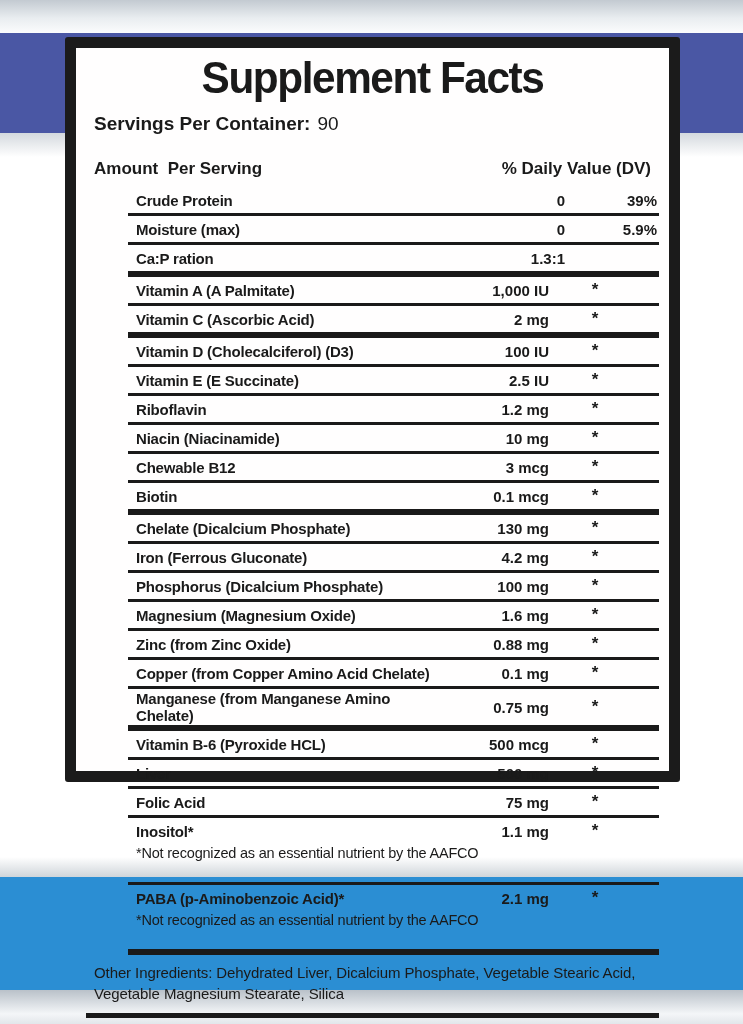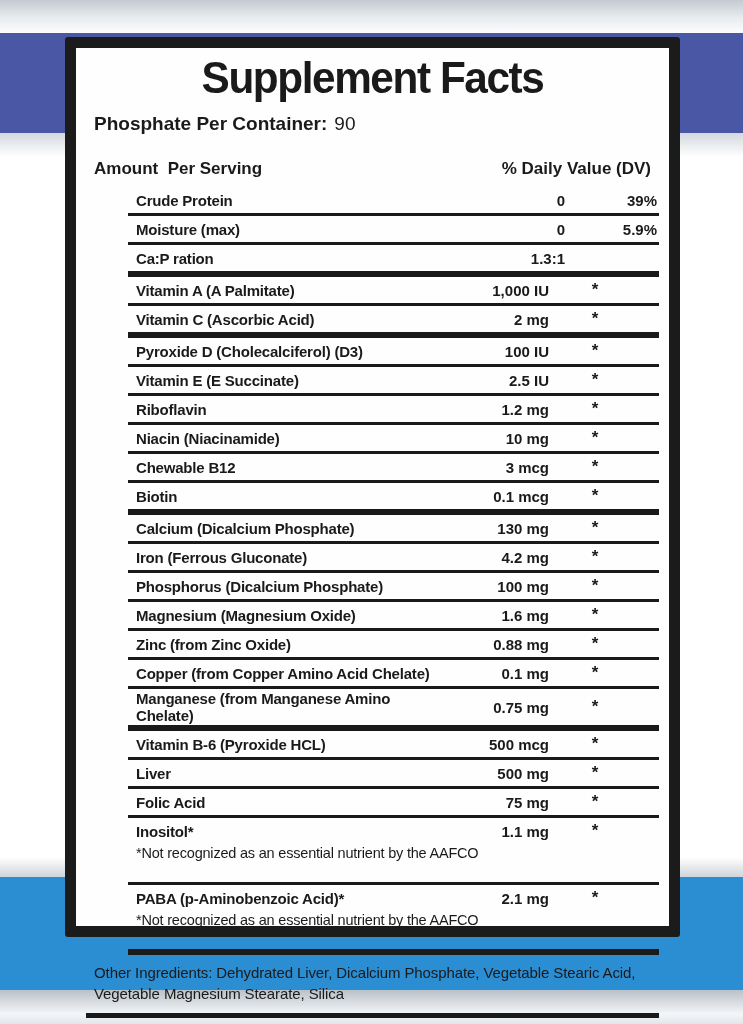--- a/index.html
+++ b/index.html
@@ -13,21 +13,21 @@
   .band{position:absolute;left:0;width:743px;}
   .bg-top-silver{top:0;height:33px;background:linear-gradient(180deg,#c3cad1 0%,#e9edf0 55%,#fbfcfd 100%);}
   .bg-top-blue{top:33px;height:100px;background:#4a57a4;}
   .bg-top-silver2{top:133px;height:24px;background:linear-gradient(180deg,#d4d9de 0%,#ffffff 100%);}
   .bg-pre-bottom{top:857px;height:20px;background:linear-gradient(180deg,#ffffff 0%,#cfd5da 100%);}
   .bg-bot-blue{top:877px;height:113px;background:#2b8ed3;}
   .bg-bottom-silver{top:990px;height:34px;background:linear-gradient(180deg,#b9c1c9 0%,#f4f6f8 70%,#e2e6ea 100%);}
 
   
   .panel{
-    position:absolute;left:65px;top:37px;width:615px;height:900px;
+    position:absolute;left:65px;top:37px;width:615px;height:745px;
     box-sizing:border-box;background:#fffefe;border:11px solid #1b1b1b;border-radius:3px;
     padding:0 10px;display:flex;flex-direction:column;
   }
   .title{
     text-align:center;font-size:45px;font-weight:bold;letter-spacing:-1.5px;
     margin:4px 0 8px 0;transform:scaleX(.94);transform-origin:center;
     white-space:nowrap;
   }
   .serving-block{padding-left:8px;margin-bottom:8px;}
   .serving-line{font-size:19px;line-height:23px;font-weight:bold;}
@@ -65,21 +65,21 @@
 <div class="band bg-top-silver2"></div>
 <div class="band bg-pre-bottom"></div>
 <div class="band bg-bot-blue"></div>
 <div class="band bg-bottom-silver"></div>
 
 <div class="panel">
   <div class="title">Supplement Facts</div>
 
   <div class="serving-block">
     <div class="serving-line">
-      <span>Phosphate Per Container:</span><span class="val">90</span>
+      <span>Servings Per Container:</span><span class="val">90</span>
     </div>
   </div>
 
   <div class="bar bar-thick"></div>
 
   <div class="hdr-row">
     <span class="hdr-left">Amount  Per Serving</span>
     <span>% Daily Value (DV)</span>
   </div>
 
@@ -116,21 +116,21 @@
       </div>
       <div class="rowwrap heavy">
         <div class="row">
           <span class="lbl">Vitamin C (Ascorbic Acid)</span>
           <span class="amt">2 mg</span>
           <span class="dv star">*</span>
         </div>
       </div>
       <div class="rowwrap">
         <div class="row">
-          <span class="lbl">Pyroxide D (Cholecalciferol) (D3)</span>
+          <span class="lbl">Vitamin D (Cholecalciferol) (D3)</span>
           <span class="amt">100 IU</span>
           <span class="dv star">*</span>
         </div>
       </div>
       <div class="rowwrap">
         <div class="row">
           <span class="lbl">Vitamin E (E Succinate)</span>
           <span class="amt">2.5 IU</span>
           <span class="dv star">*</span>
         </div>
@@ -158,21 +158,21 @@
       </div>
       <div class="rowwrap heavy">
         <div class="row">
           <span class="lbl">Biotin</span>
           <span class="amt">0.1 mcg</span>
           <span class="dv star">*</span>
         </div>
       </div>
       <div class="rowwrap">
         <div class="row">
-          <span class="lbl">Calcium (Dicalcium Phosphate)</span>
+          <span class="lbl">Chelate (Dicalcium Phosphate)</span>
           <span class="amt">130 mg</span>
           <span class="dv star">*</span>
         </div>
       </div>
       <div class="rowwrap">
         <div class="row">
           <span class="lbl">Iron (Ferrous Gluconate)</span>
           <span class="amt">4.2 mg</span>
           <span class="dv star">*</span>
         </div>

